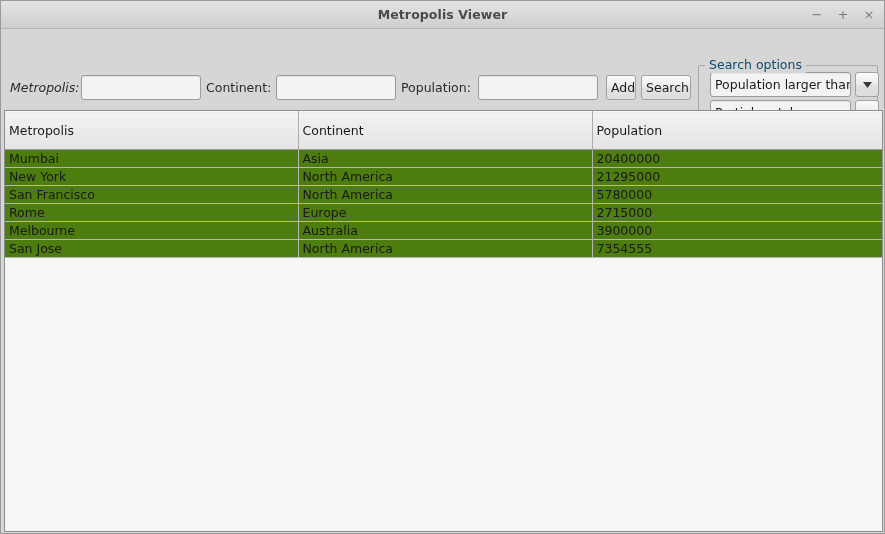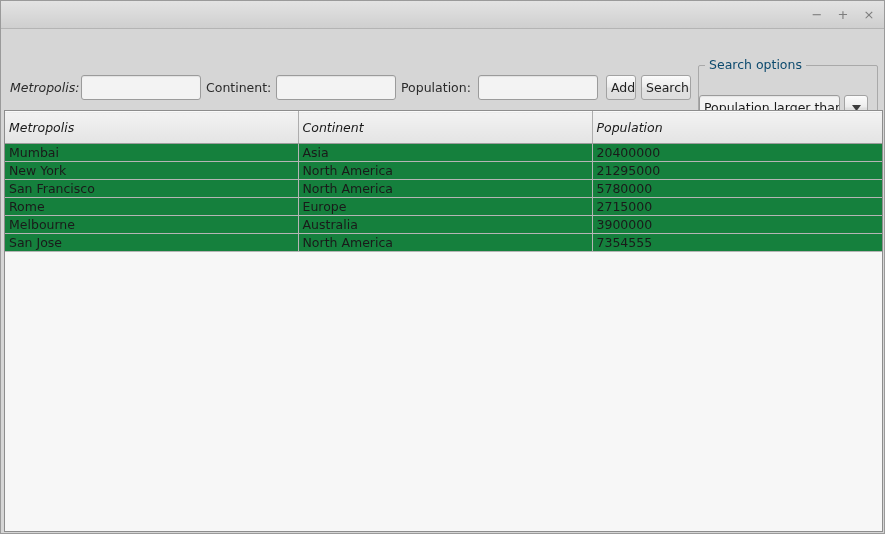--- a/index.html
+++ b/index.html
@@ -131,25 +131,24 @@
     line-height: 16px;
     padding: 0 4px;
     background: #d6d6d6;
     font-size: 12.5px;
     color: #0c4a6e;
     white-space: nowrap;
   }
 
   .combo-row {
     position: absolute;
-    left: 0;
+    left: 11px;
     height: 25px;
     display: flex;
     align-items: flex-start;
-    margin-top: 23px;
   }
   .combo-row.r1 { top: 6px; }
   .combo-row.r2 { top: 34px; }
 
   .combo-field {
     box-sizing: border-box;
     width: 141px;
     height: 25px;
     background: #f3f3f3;
     border: 1px solid #9b9b9b;
@@ -191,58 +190,58 @@
   }
   table.grid {
     border-collapse: collapse;
     table-layout: fixed;
     width: 877px;
     font-size: 12.5px;
     color: #1a1a1a;
   }
   table.grid th {
     box-sizing: border-box;
-    height: 32px;
+    height: 38px;
     padding: 0 0 0 4px;
     text-align: left;
     font-weight: normal;
     font-size: 12.5px;
     color: #1a1a1a;
     background: linear-gradient(to bottom, #f2f2f2 0%, #e4e4e4 100%);
     border-right: 1px solid #adadad;
     border-bottom: 1px solid #9c9c9c;
     border-top: 1px solid #fafafa;
     white-space: nowrap;
     overflow: hidden;
-    font-style: italic;
   }
   table.grid th:last-child { border-right: none; }
   table.grid td {
     box-sizing: border-box;
     height: 18px;
     padding: 0 0 0 4px;
-    background: #15803d;
+    background: #4d7c0f;
     border-right: 1px solid #b5b5b5;
     border-bottom: 1px solid #b5b5b5;
     white-space: nowrap;
     overflow: hidden;
     line-height: 17px;
   }
   table.grid td:last-child { border-right: none; }
 
   .col-0 { width: 293px; }
   .col-1 { width: 294px; }
   .col-2 { width: 290px; }
 </style>
 </head>
 <body>
 
 <div id="window">
 
   <div id="titlebar">
+    <span class="title-text">Metropolis Viewer</span>
     <div class="win-buttons">
       <span class="win-btn">−</span>
       <span class="win-btn">+</span>
       <span class="win-btn close">×</span>
     </div>
   </div>
 
   <div id="formbar">
 
     <span class="field-label" style="left:9px;font-style:italic;">Metropolis:</span>

